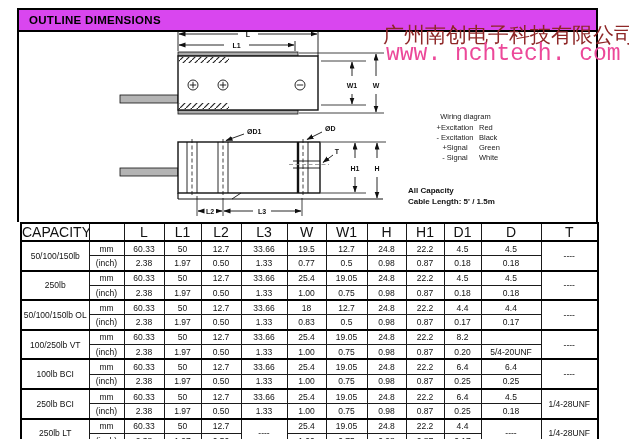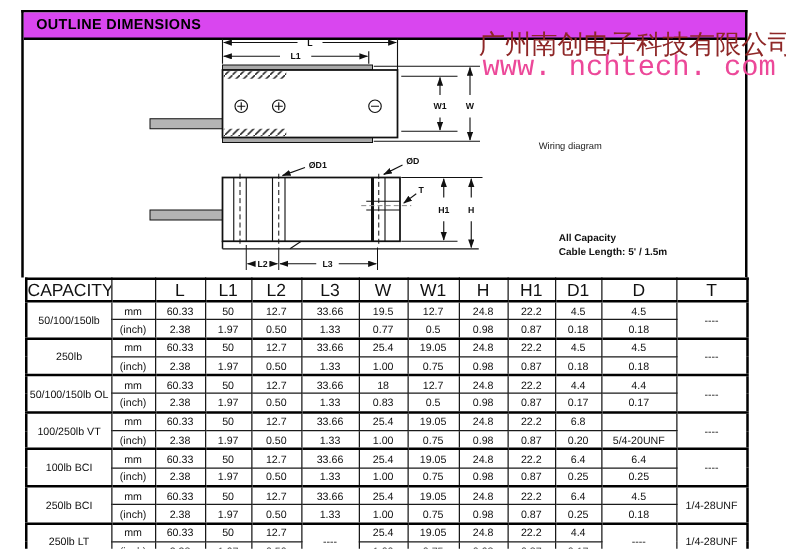--- a/index.html
+++ b/index.html
@@ -15,21 +15,21 @@
     height:22px;background:#d946ef;border-bottom:2px solid #000;
     display:flex;align-items:center;padding-left:10px;box-sizing:border-box;
   }
   .titlebar span{font-weight:bold;font-size:11.5px;letter-spacing:.3px;color:#000;}
   svg.diagram{position:absolute;left:17px;top:30px;}
   svg text{font-family:"Liberation Sans",sans-serif;font-size:7px;font-weight:bold;fill:#111;}
   .wiring{position:absolute;left:431px;top:112px;font-size:7.5px;line-height:10px;color:#222;z-index:2;text-align:center;}
   .wiring .wtitle{margin-bottom:1px;}
   .wrow{display:flex;}
   .wlabel{width:48px;}
-  .allcap{position:absolute;left:408px;top:186px;font-size:8px;font-weight:bold;line-height:10.5px;color:#111;z-index:2;margin-left:39px;}
+  .allcap{position:absolute;left:408px;top:186px;font-size:8px;font-weight:bold;line-height:10.5px;color:#111;z-index:2;}
   .cn-watermark{
     position:absolute;top:13px;left:383px;width:246px;font-size:21px;line-height:24px;
     color:#8e2727;font-family:"DejaVu Sans",sans-serif;white-space:nowrap;z-index:6;margin-top:10px;
   }
   .url-watermark{
     position:absolute;top:41px;left:386px;font-size:23px;color:#ec4899;
     font-family:"Liberation Mono","DejaVu Sans Mono",monospace;white-space:nowrap;z-index:6;
   }
   table.dims{
     position:absolute;left:20px;top:222px;width:577px;
@@ -161,20 +161,38 @@
   <text x="325" y="131" text-anchor="start">ØD</text>
   <text x="337" y="154" text-anchor="middle">T</text>
   <text x="355" y="170.5" text-anchor="middle" font-size="6.5">H1</text>
   <text x="377" y="170.5" text-anchor="middle">H</text>
   <text x="210" y="213.5" text-anchor="middle" font-size="6.5">L2</text>
   <text x="262" y="213.5" text-anchor="middle">L3</text>
 </svg>
 
 <div class="wiring">
   <div class="wtitle">Wiring diagram</div>
+  <div>
+      <div class="wrow">
+        <span class="wlabel">+Excitation</span>
+        <span>Red</span>
+      </div>
+      <div class="wrow">
+        <span class="wlabel">- Excitation</span>
+        <span>Black</span>
+      </div>
+      <div class="wrow">
+        <span class="wlabel">+Signal</span>
+        <span>Green</span>
+      </div>
+      <div class="wrow">
+        <span class="wlabel">- Signal</span>
+        <span>White</span>
+      </div>
+    </div>
 </div>
 
 <div class="allcap">
   <div>All Capacity</div>
   <div>Cable Length: 5' / 1.5m</div>
 </div>
 
 <div class="cn-watermark">广州南创电子科技有限公司</div>
 <div class="url-watermark">www. nchtech. com</div>
 
@@ -300,21 +318,21 @@
         <td rowspan="2">100/250lb VT</td>
         <td>mm</td>
         <td>60.33</td>
         <td>50</td>
         <td>12.7</td>
         <td>33.66</td>
         <td>25.4</td>
         <td>19.05</td>
         <td>24.8</td>
         <td>22.2</td>
-        <td>6.8</td>
+        <td>8.2</td>
         <td></td>
         <td rowspan="2">----</td>
       </tr>
       <tr>
         <td>(inch)</td>
         <td>2.38</td>
         <td>1.97</td>
         <td>0.50</td>
         <td>1.33</td>
         <td>1.00</td>

